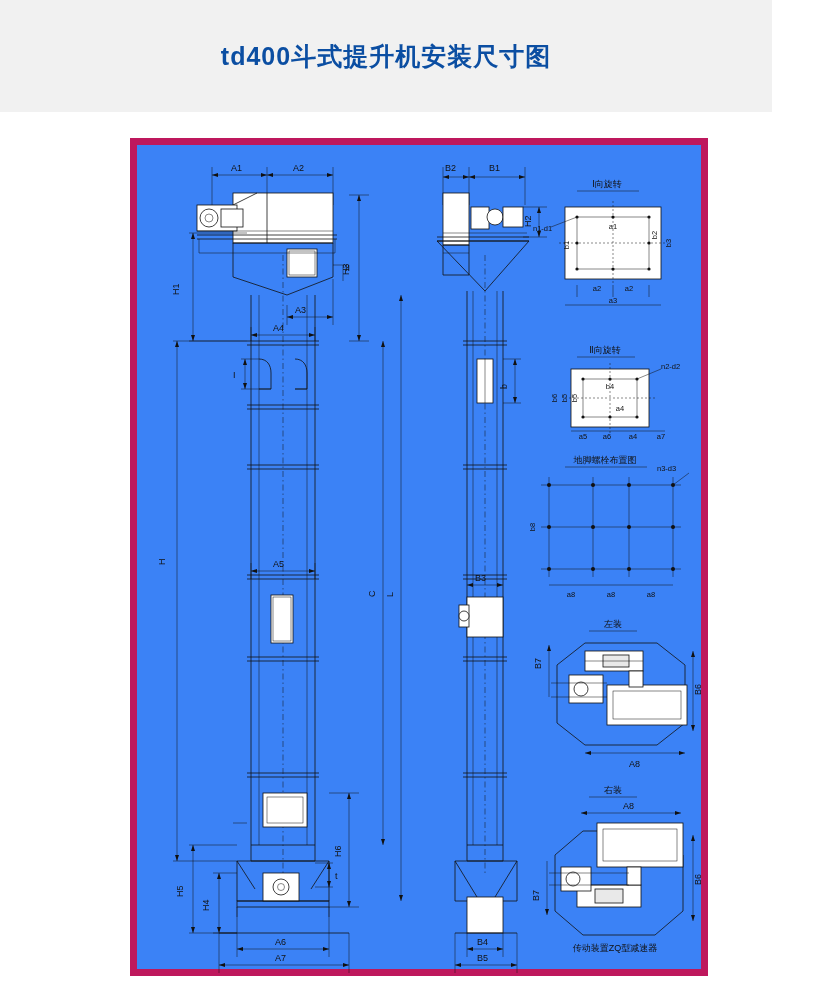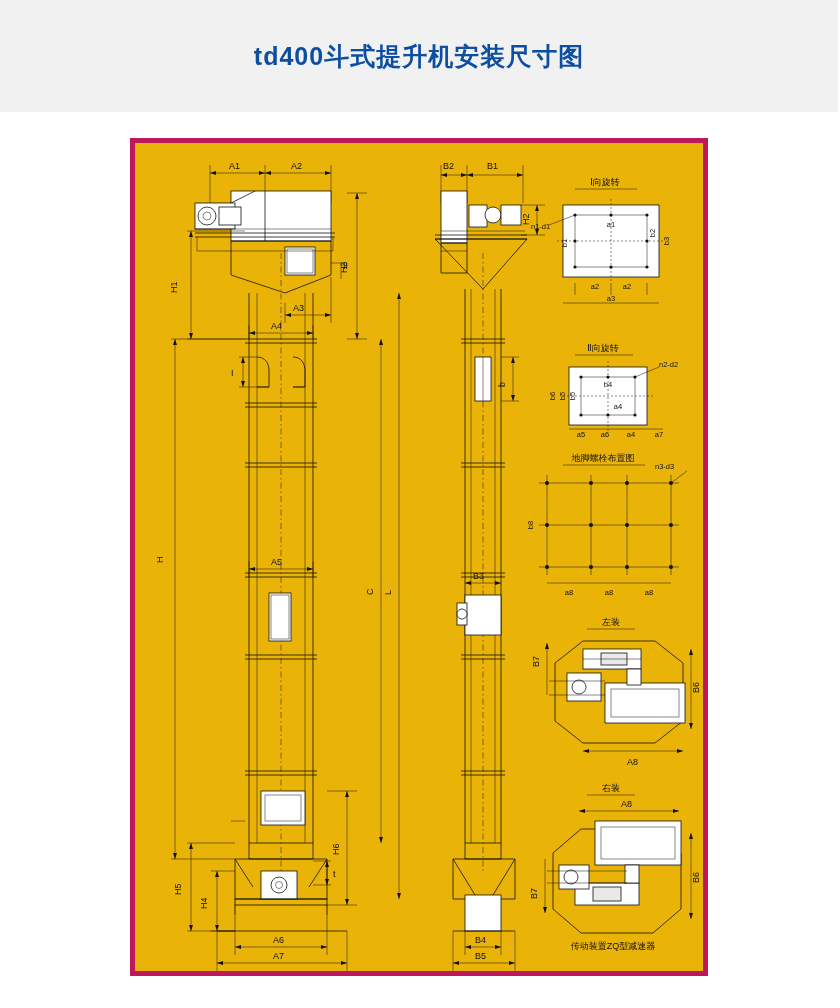--- a/index.html
+++ b/index.html
@@ -7,34 +7,34 @@
     width:840px;height:1008px;
     background:#ffffff;
     font-family:"Liberation Sans","DejaVu Sans",sans-serif;
     color:#111;
     overflow:hidden;
   }
   #page{position:relative;width:840px;height:1008px;}
 
   
   .header-band{
-    position:absolute;left:0;top:0;width:838px;height:112px;
+    position:absolute;left:0;top:0;width:772px;height:112px;
     background:#f1f1f1;
     display:flex;align-items:center;justify-content:center;
   }
   .header-title{
     font-size:25px;font-weight:bold;color:#0b4ea2;letter-spacing:1px;
     font-family:"Liberation Sans","DejaVu Sans",sans-serif;
   }
 
   
   .drawing-frame{
     position:absolute;left:130px;top:138px;width:578px;height:838px;
-    border:5px solid #be185d;
-    background:#eab308;
+    border:7px solid #be185d;
+    background:#3b82f6;
     box-sizing:border-box;
   }
   .svg-wrap{position:absolute;left:0;top:0;width:100%;height:100%;}
   svg{display:block;}
 
   text{
     font-family:"Liberation Sans","DejaVu Sans",sans-serif;
     fill:#111;
   }
   .lbl{font-size:9px;}

